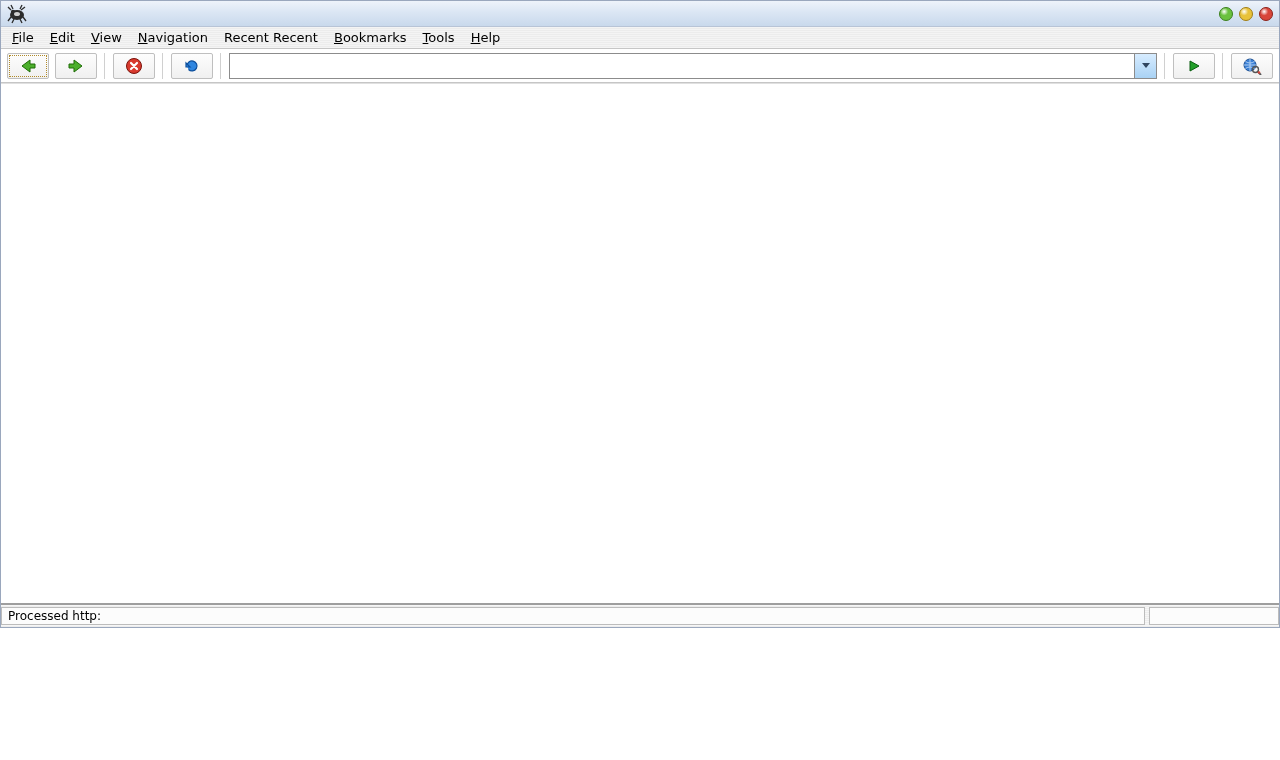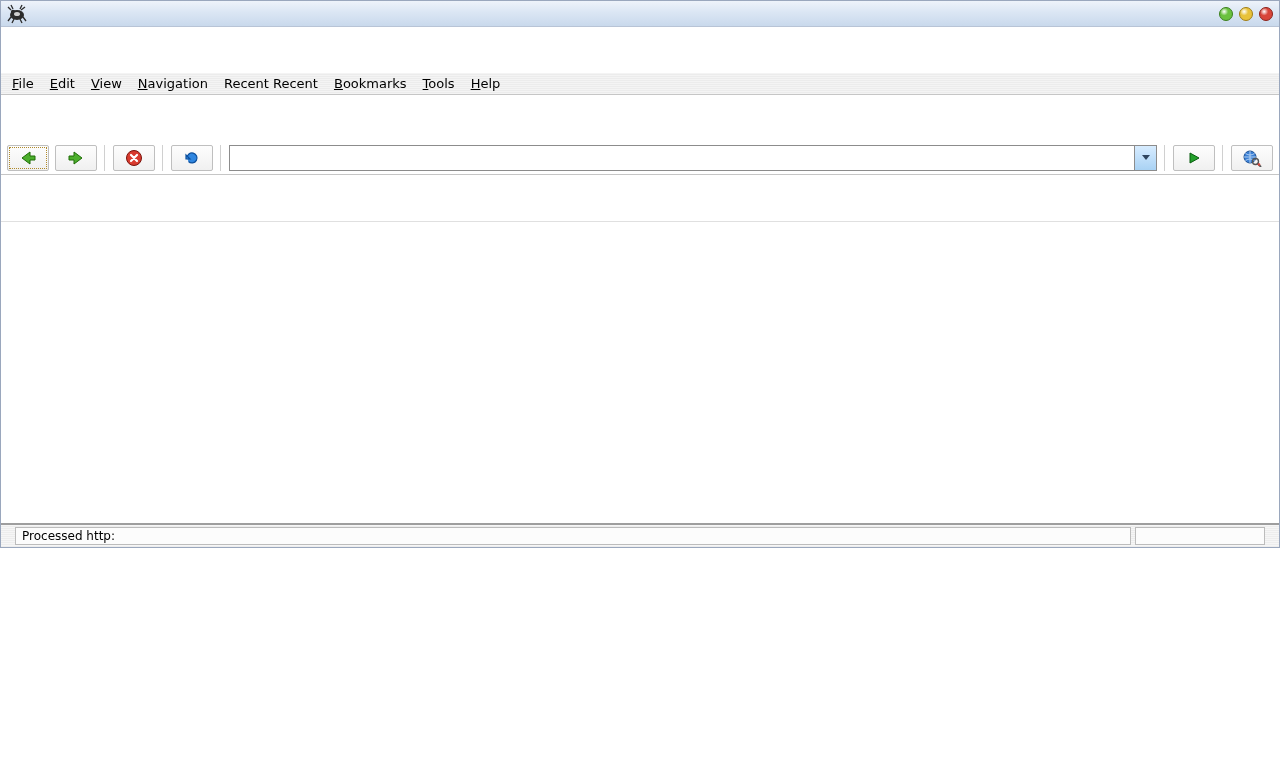--- a/index.html
+++ b/index.html
@@ -6,25 +6,24 @@
   html, body {
     margin: 0; padding: 0;
     width: 1280px; height: 760px;
     font-family: "DejaVu Sans", "Liberation Sans", Arial, sans-serif;
     font-size: 12px;
     background: #ffffff;
     overflow: hidden;
     color: #000;
   }
   .window {
-    width: 1280px; height: 548px;
+    width: 1280px; height: 628px;
     display: flex; flex-direction: column;
     border: 1px solid #9aa7bd;
     background: #ffffff;
-    gap: 46px;
   }
   
   .titlebar {
     height: 26px;
     background: linear-gradient(to bottom, #eef3fa 0%, #dbe6f4 45%, #c9d9ec 100%);
     border-bottom: 1px solid #b8c4d6;
     display: flex; align-items: center;
     padding: 0 6px;
     position: relative;
   }
@@ -121,21 +120,21 @@
     background: #ffffff;
     border-top: 1px solid #e0e0e0;
   }
 
   
   .statusbar {
     height: 24px;
     border-top: 2px solid #9e9e9e;
     background: repeating-linear-gradient(to bottom, #f6f6f6 0, #f6f6f6 1px, #ededed 1px, #ededed 2px);
     display: flex; align-items: stretch;
-    padding: 2px 14px;
+    padding: 2px 0;
   }
   .status-cell {
     border: 1px solid #bcbcbc;
     background: #fcfcfc;
     padding: 2px 6px;
     font-size: 12px;
     display: flex; align-items: center;
   }
   .status-main { flex: 1; margin-right: 4px; }
   .status-right { width: 130px; }

